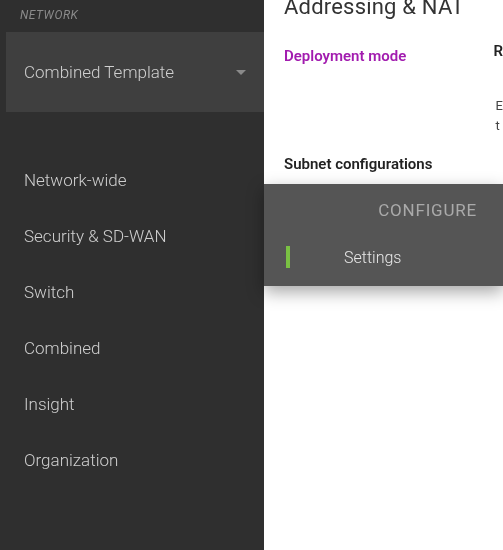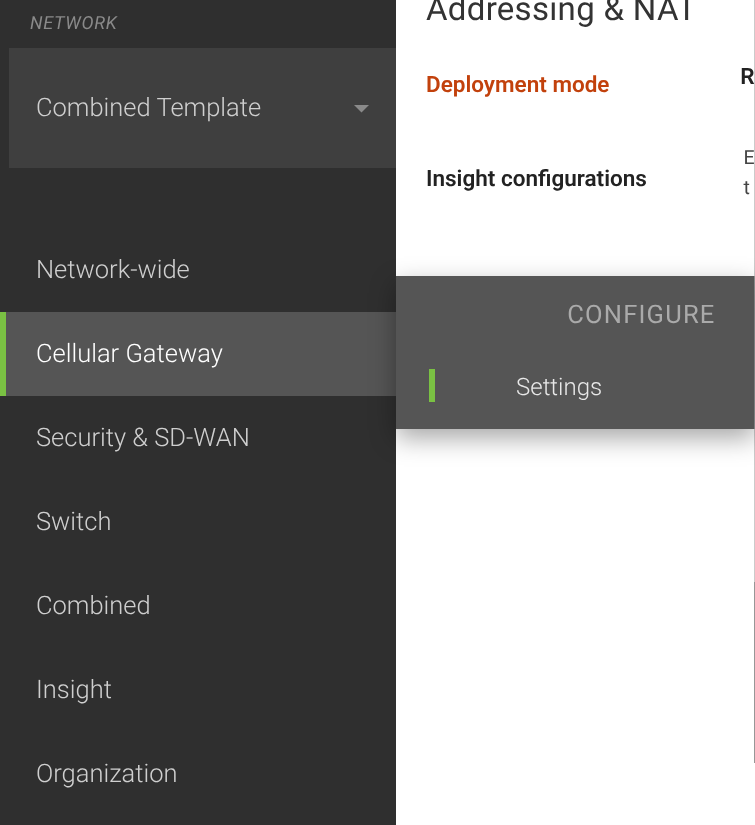--- a/index.html
+++ b/index.html
@@ -82,22 +82,22 @@
       font-size: 22px;
       color: #333;
       font-weight: 400;
       margin-top: -6px;
       margin-bottom: 28px;
       letter-spacing: 0.2px;
     }
     .dep-mode {
       font-size: 15px;
       font-weight: 600;
-      color: #c2410c;
-      margin-bottom: 45px;
+      color: #a21caf;
+      margin-bottom: 90px;
     }
     .subnet-config {
       font-size: 15px;
       font-weight: 600;
       color: #222;
       margin-bottom: 20px;
     }
     .right-edge {
       position: absolute;
       right: 0;
@@ -165,23 +165,20 @@
 <div class="sidebar">
   <div class="network-label">NETWORK</div>
   <div class="template-selector">
     <span class="template-selector-text">Combined Template</span>
     <span class="chevron"></span>
   </div>
   <div class="nav-section">
     <div class="nav-item">
       <span>Network-wide</span>
     </div>
-    <div class="nav-item active">
-      <span>Cellular Gateway</span>
-    </div>
     <div class="nav-item">
       <span>Security &amp; SD-WAN</span>
     </div>
     <div class="nav-item">
       <span>Switch</span>
     </div>
     <div class="nav-item">
       <span>Combined</span>
     </div>
     <div class="nav-item">
@@ -189,21 +186,21 @@
     </div>
     <div class="nav-item">
       <span>Organization</span>
     </div>
   </div>
 </div>
 
 <div class="content">
   <div class="page-title">Addressing &amp; NAT</div>
   <div class="dep-mode">Deployment mode</div>
-  <div class="subnet-config">Insight configurations</div>
+  <div class="subnet-config">Subnet configurations</div>
   <div class="right-edge">R</div>
   <div class="right-edge2">
     <span>E</span><br>
     <span>t</span>
   </div>
 </div>
 
 <div class="submenu">
   <div class="submenu-header">CONFIGURE</div>
   <div class="submenu-item">

